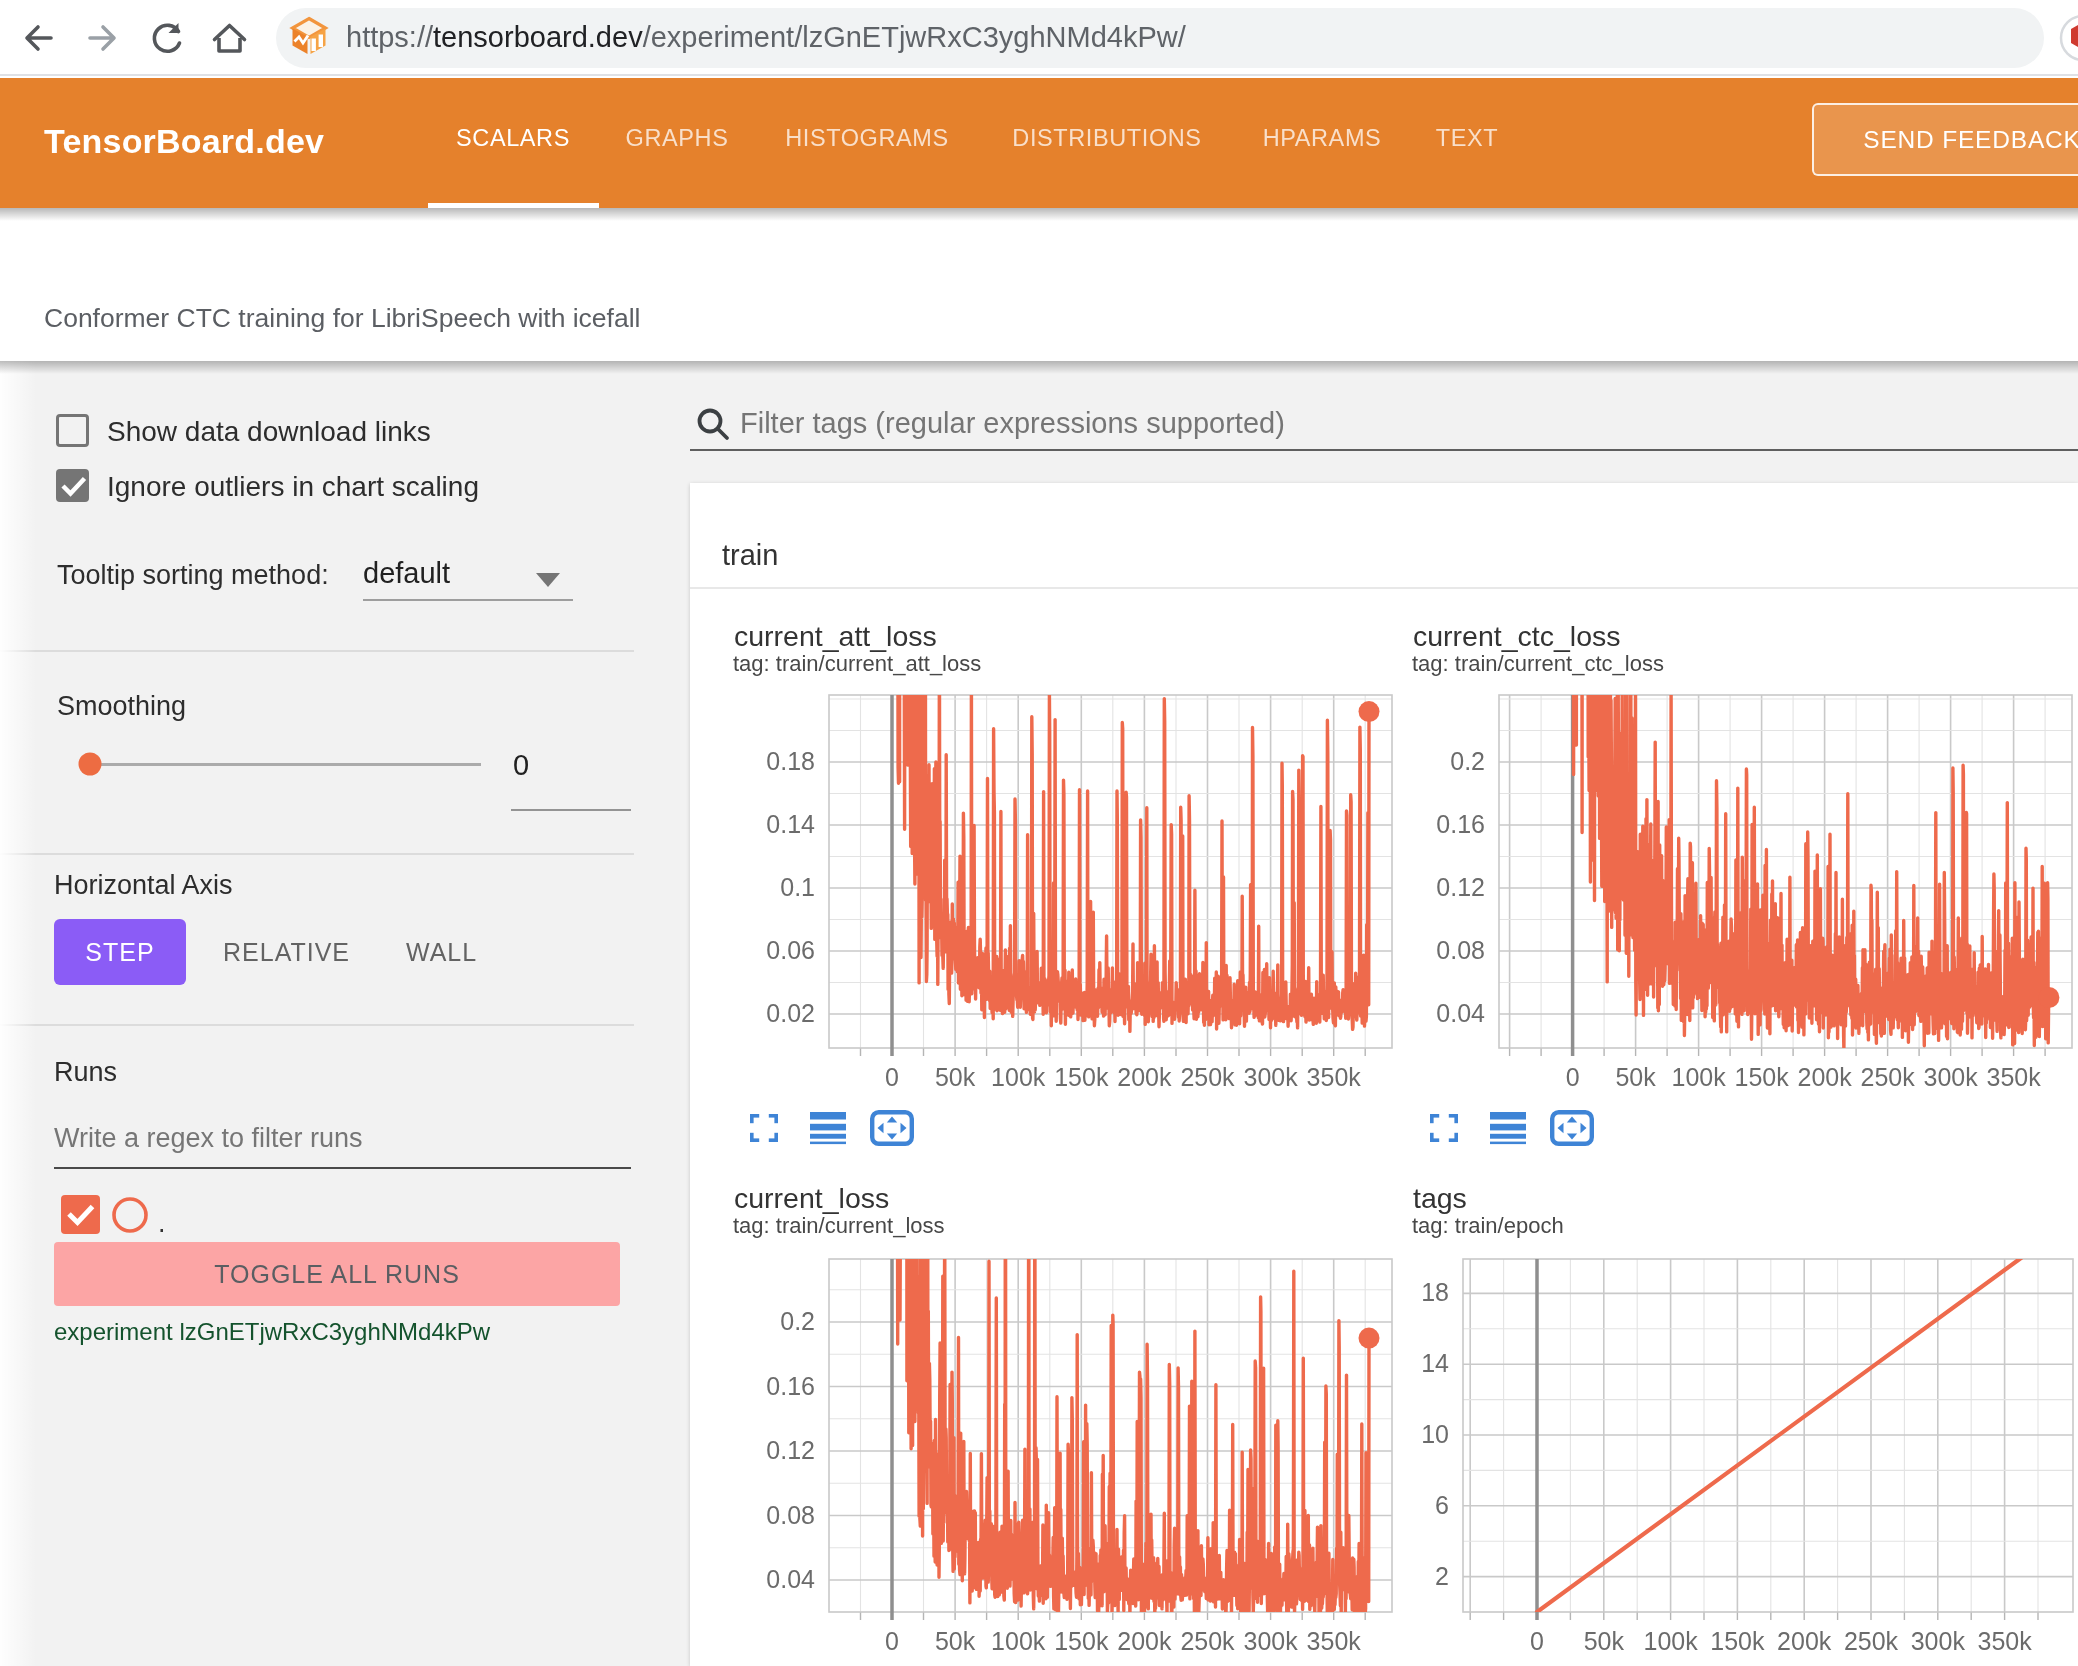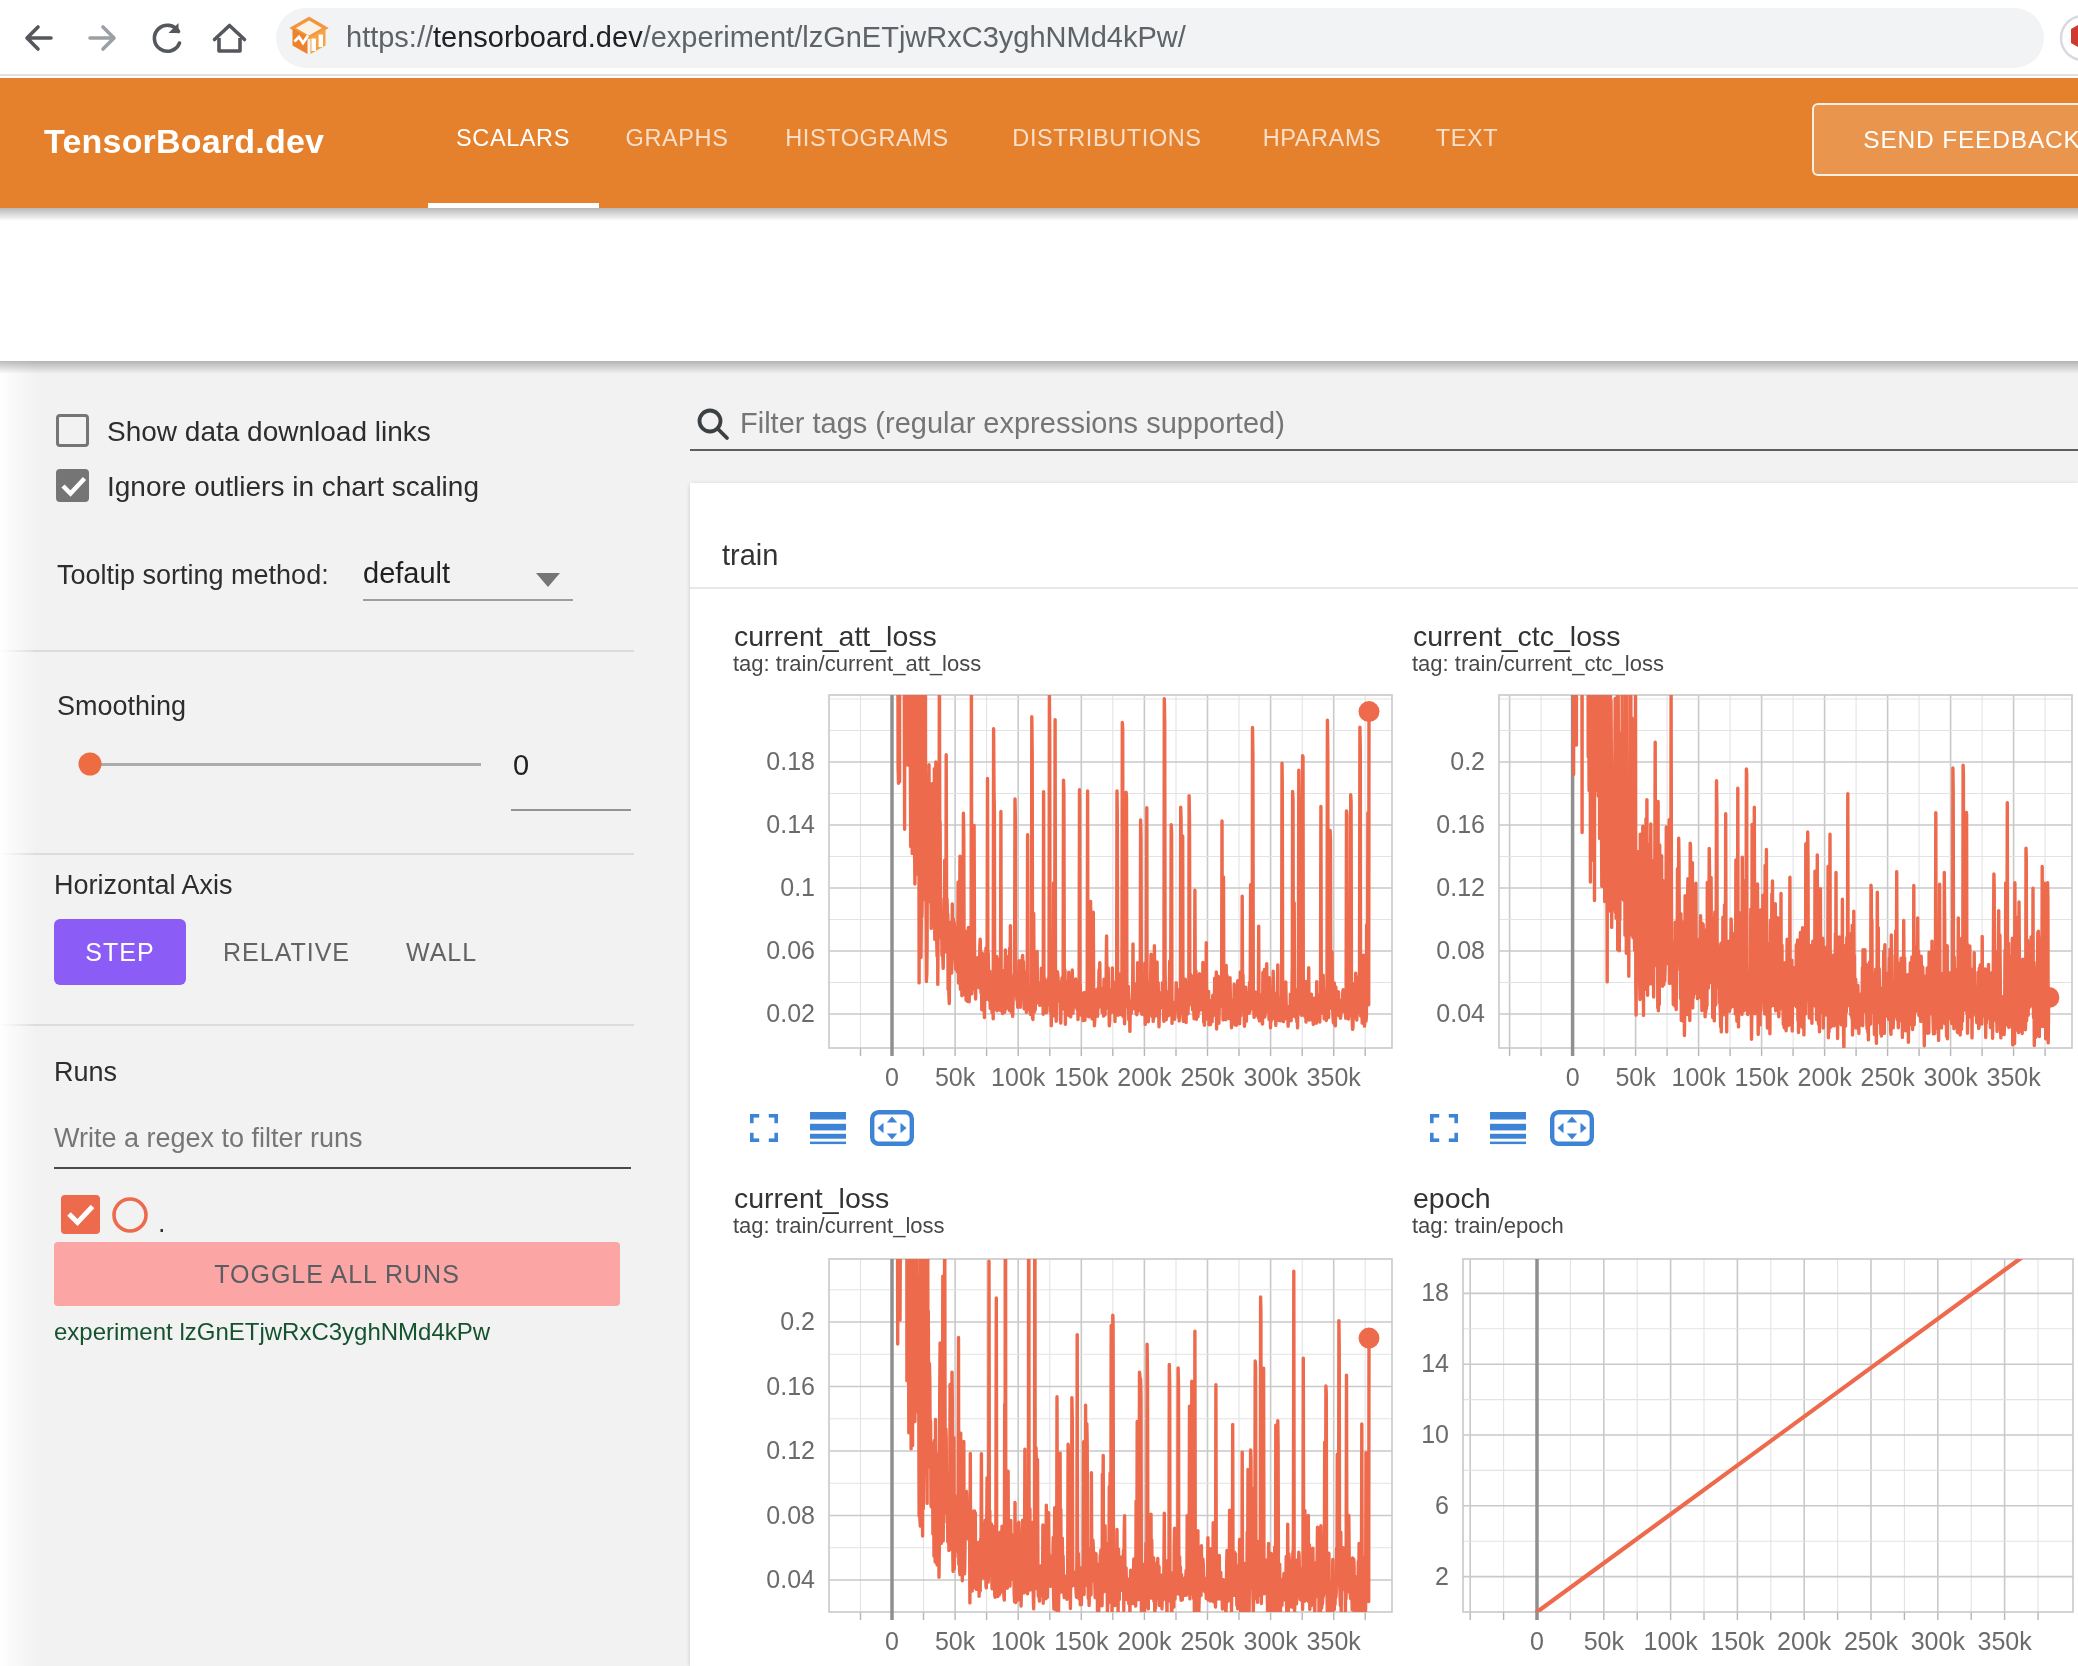--- a/index.html
+++ b/index.html
@@ -43,20 +43,21 @@
   <div class="abs tab active" style="left:513px;">SCALARS</div>
   <div class="abs tab" style="left:677px;">GRAPHS</div>
   <div class="abs tab" style="left:867px;">HISTOGRAMS</div>
   <div class="abs tab" style="left:1107px;">DISTRIBUTIONS</div>
   <div class="abs tab" style="left:1322px;">HPARAMS</div>
   <div class="abs tab" style="left:1467px;">TEXT</div>
   <div class="abs" id="tabline"></div>
   <div class="abs" id="feedback">SEND FEEDBACK</div>
 
   <div class="abs" id="titleband"></div>
+  <div class="abs" id="exptitle">Conformer CTC training for LibriSpeech with icefall</div>
   <div class="abs" id="hdrshadow"></div>
 
   <div class="abs" id="content"></div>
   <div class="abs" id="contentshadow"></div>
   <div class="abs" id="leftglow"></div>
 
   <div class="abs cb" id="cb1"></div>
   <div class="abs lbl" style="left:107px; top:416px;">Show data download links</div>
   <div class="abs cb" id="cb2"></div>
   <div class="abs lbl" style="left:107px; top:471px;">Ignore outliers in chart scaling</div>
@@ -87,21 +88,21 @@
   <div class="abs" id="card"></div>
   <div class="abs lbl" style="left:722px; top:513px; font-size:29px; color:#333;margin-top:26px;">train</div>
   <div class="abs" style="left:690px; top:587px; width:1388px; height:2px; background:#e8e8e8;"></div>
 
   <div class="abs ctitle" style="left:734px; top:620px;">current_att_loss</div>
   <div class="abs ctag" style="left:733px; top:651px;">tag: train/current_att_loss</div>
   <div class="abs ctitle" style="left:1413px; top:620px;">current_ctc_loss</div>
   <div class="abs ctag" style="left:1412px; top:651px;">tag: train/current_ctc_loss</div>
   <div class="abs ctitle" style="left:734px; top:1182px;">current_loss</div>
   <div class="abs ctag" style="left:733px; top:1213px;">tag: train/current_loss</div>
-  <div class="abs ctitle" style="left:1413px; top:1182px;">epoch</div>
+  <div class="abs ctitle" style="left:1413px; top:1182px;">tags</div>
   <div class="abs ctag" style="left:1412px; top:1213px;">tag: train/epoch</div>
 
   <svg class="abs" style="left:0; top:0; z-index:10;" width="2078" height="1666" viewBox="0 0 2078 1666">
     <defs></defs>
 
 <g fill="none" stroke="#54575b" stroke-width="3.6" stroke-linecap="round" stroke-linejoin="round">
  <path d="M51,38 H28 M38,27 L27,38 L38,49"></path>
 </g>
 <g fill="none" stroke="#9aa0a6" stroke-width="3.6" stroke-linecap="round" stroke-linejoin="round">
  <path d="M90,38 H113 M103,27 L114,38 L103,49"></path>

